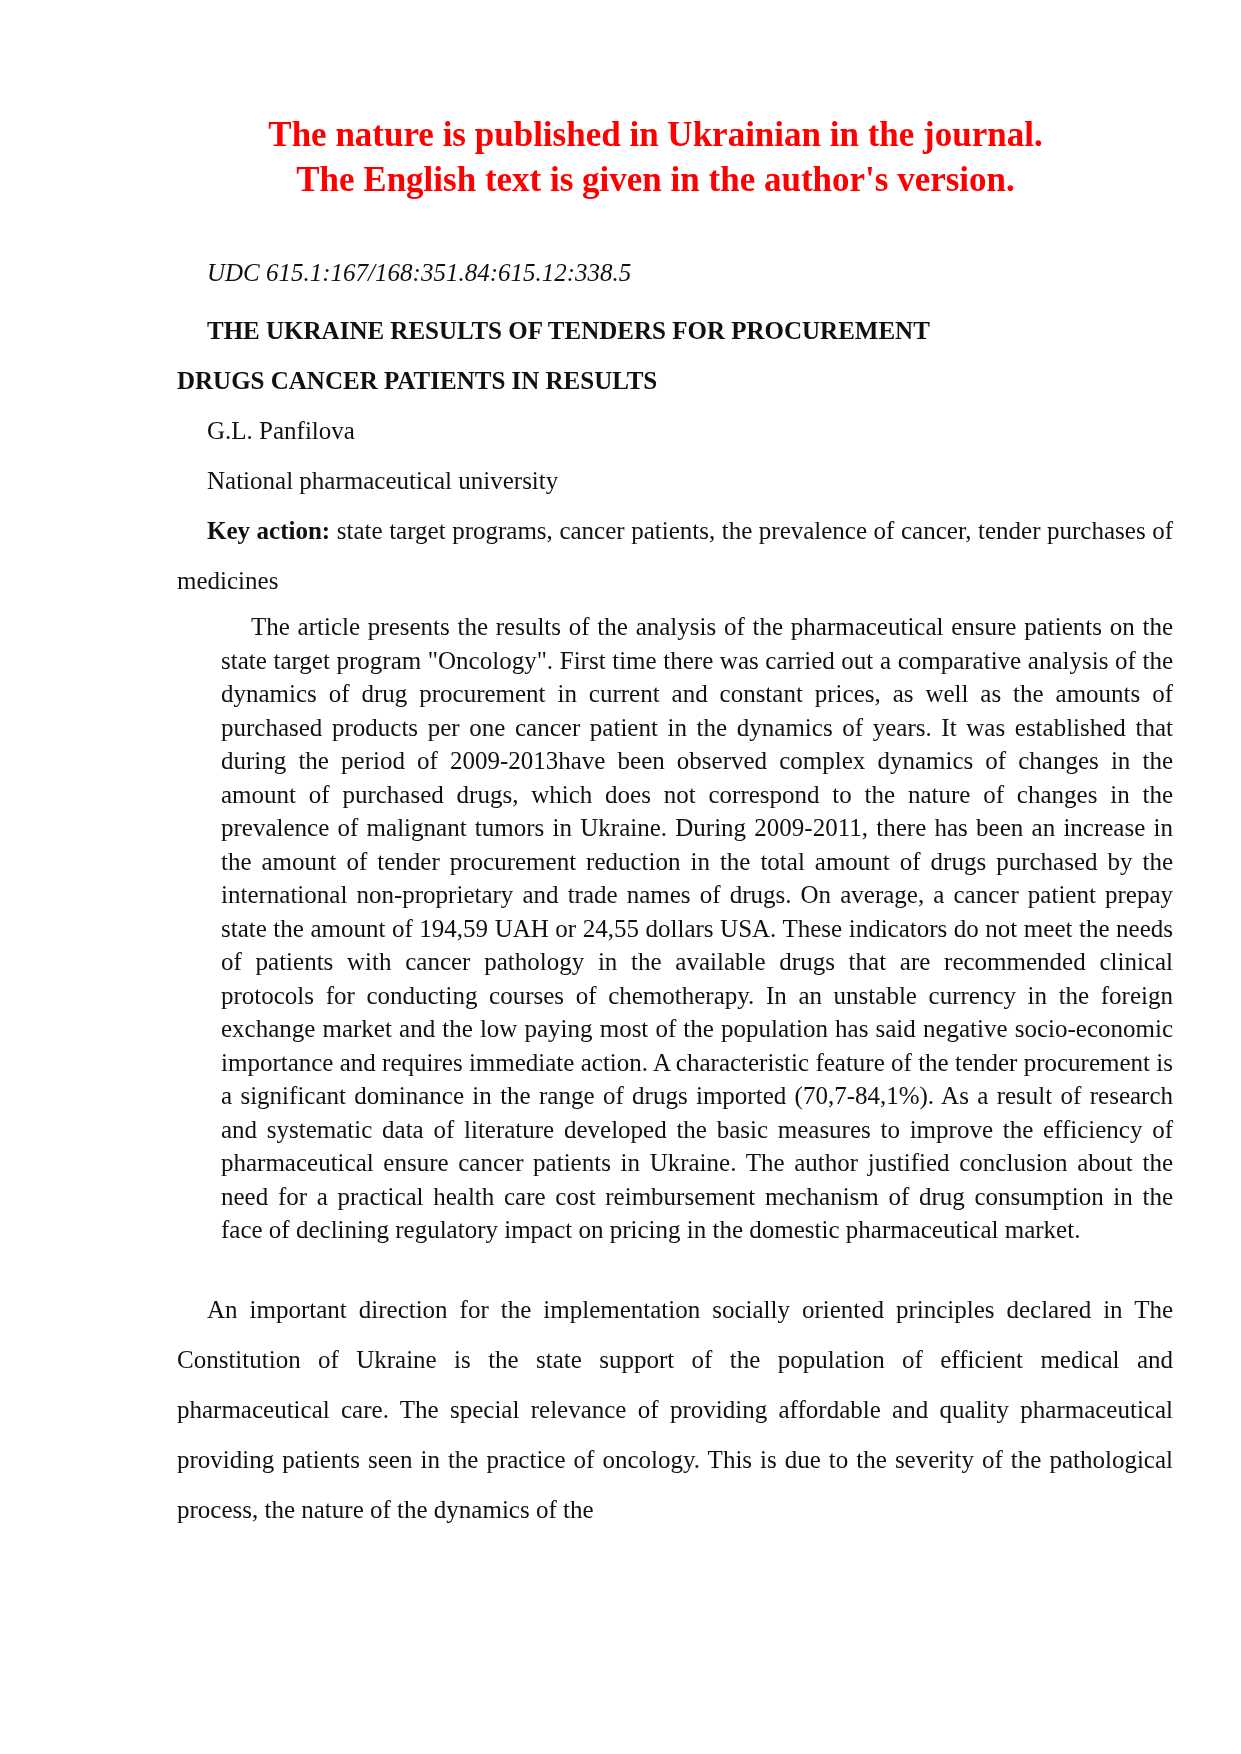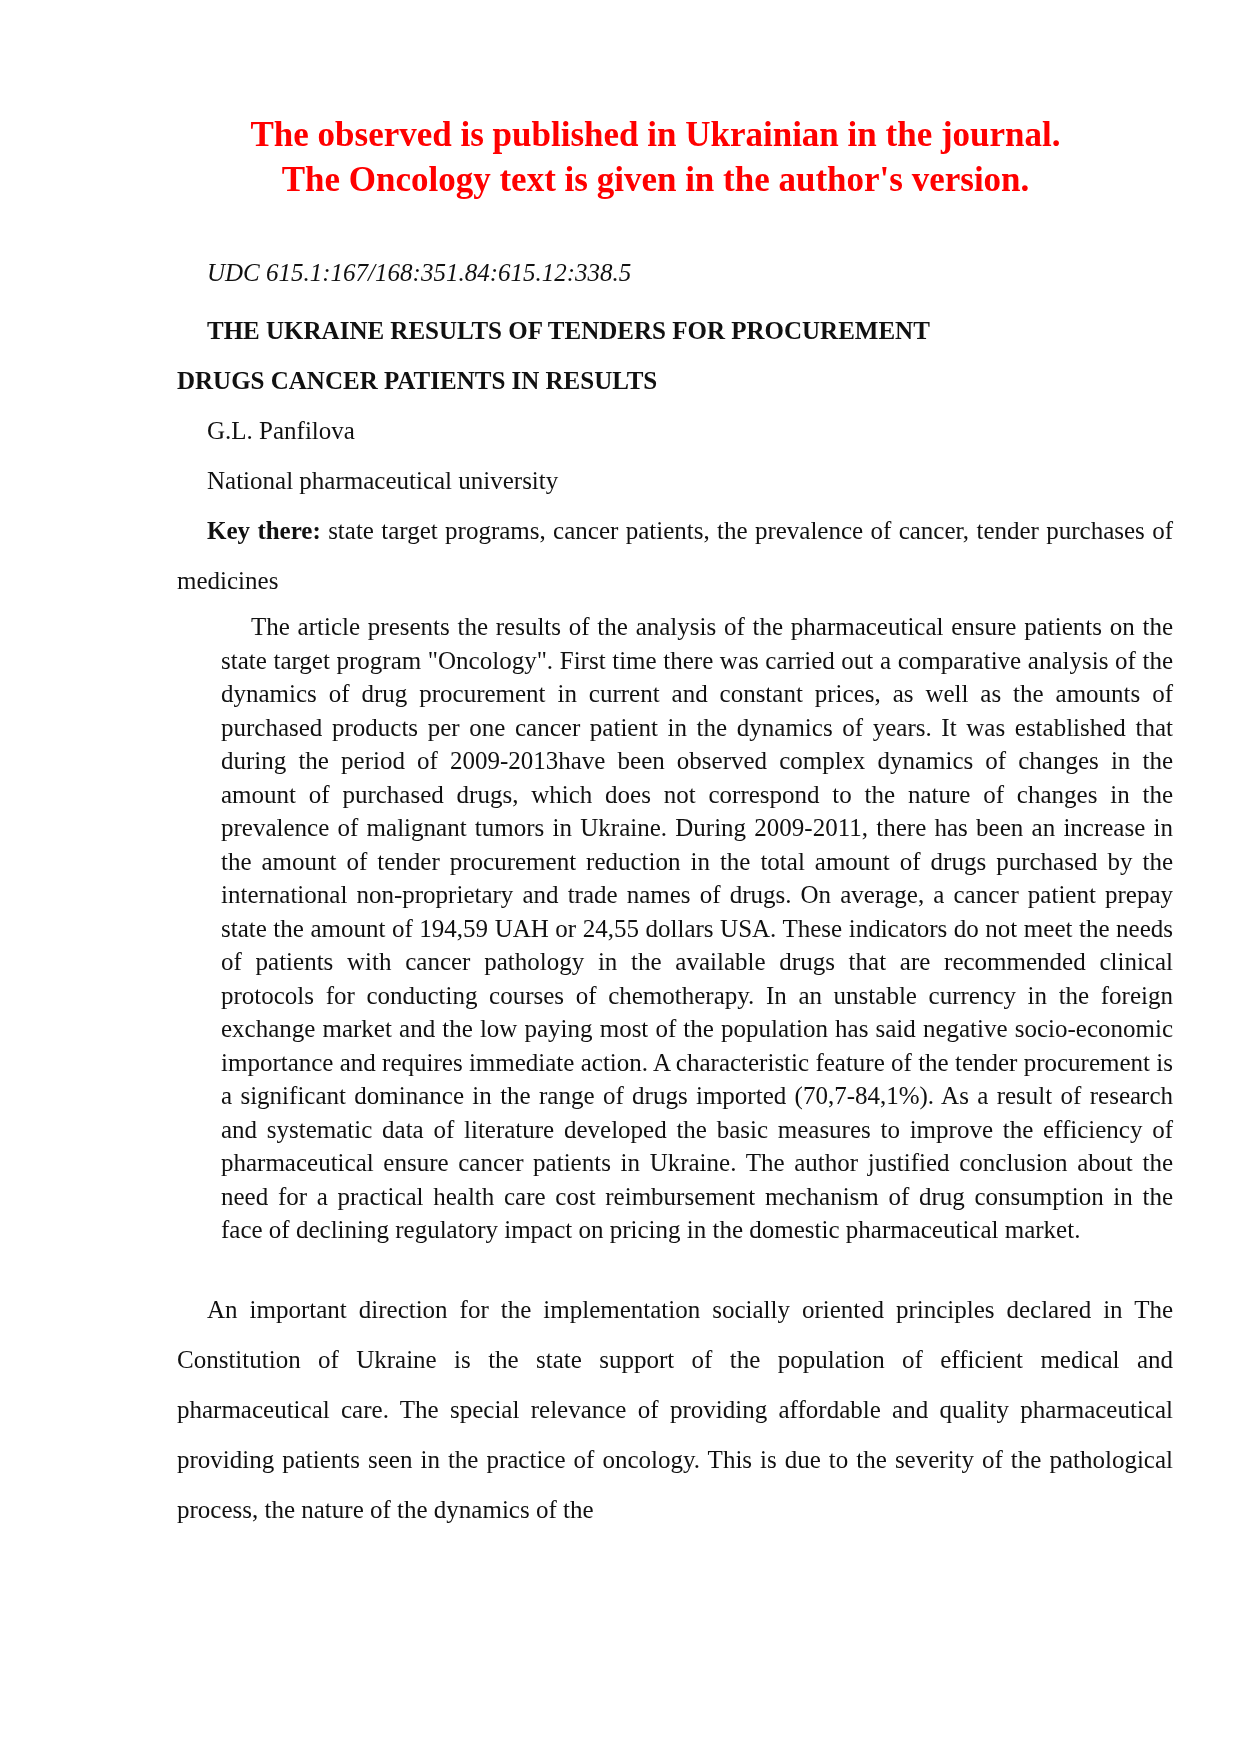--- a/index.html
+++ b/index.html
@@ -16,31 +16,31 @@
   .author, .affil { font-weight: normal; line-height: 50px; padding-left: 30px; }
   .keywords { line-height: 50px; text-align: justify; text-indent: 30px; }
   .keywords b { font-weight: bold; }
   .abstract { margin-top: 4px; line-height: 33.5px; text-align: justify; text-indent: 30px; margin-left: 44px; }
   .body-para { margin-top: 38px; line-height: 50px; text-align: justify; text-indent: 30px; }
 </style>
 </head>
 <body>
 
 <div class="notice">
-  <div>The observed is published in Ukrainian in the journal.</div>
-  <div>The Oncology text is given in the author's version.</div>
+  <div>The nature is published in Ukrainian in the journal.</div>
+  <div>The English text is given in the author's version.</div>
 </div>
 
 <div class="content">
   <div class="udc line-indent">UDC 615.1:167/168:351.84:615.12:338.5</div>
   <div class="title">
     <span class="t1">THE UKRAINE RESULTS OF TENDERS FOR PROCUREMENT</span>
     <span>DRUGS CANCER PATIENTS IN RESULTS</span>
   </div>
   <div class="author">G.L. Panfilova</div>
   <div class="affil">National pharmaceutical university</div>
   <div class="keywords">
-    <b>Key there: </b>
+    <b>Key action: </b>
     <span>state target programs, cancer patients, the prevalence of cancer, tender purchases of medicines</span>
   </div>
   <p class="abstract">The article presents the results of the analysis of the pharmaceutical ensure patients on the state target program "Oncology". First time there was carried out a comparative analysis of the dynamics of drug procurement in current and constant prices, as well as the amounts of purchased products per one cancer patient in the dynamics of years. It was established that during the period of 2009-2013have been observed complex dynamics of changes in the amount of purchased drugs, which does not correspond to the nature of changes in the prevalence of malignant tumors in Ukraine. During 2009-2011, there has been an increase in the amount of tender procurement reduction in the total amount of drugs purchased by the international non-proprietary and trade names of drugs. On average, a cancer patient prepay state the amount of 194,59 UAH or 24,55 dollars USA. These indicators do not meet the needs of patients with cancer pathology in the available drugs that are recommended clinical protocols for conducting courses of chemotherapy. In an unstable currency in the foreign exchange market and the low paying most of the population has said negative socio-economic importance and requires immediate action. A characteristic feature of the tender procurement is a significant dominance in the range of drugs imported (70,7-84,1%). As a result of research and systematic data of literature developed the basic measures to improve the efficiency of pharmaceutical ensure cancer patients in Ukraine. The author justified conclusion about the need for a practical health care cost reimbursement mechanism of drug consumption in the face of declining regulatory impact on pricing in the domestic pharmaceutical market.</p>
   <p class="body-para">An important direction for the implementation socially oriented principles declared in The Constitution of Ukraine is the state support of the population of efficient medical and pharmaceutical care. The special relevance of providing affordable and quality pharmaceutical providing patients seen in the practice of oncology. This is due to the severity of the pathological process, the nature of the dynamics of the</p>
 </div>
 
 </body></html>

